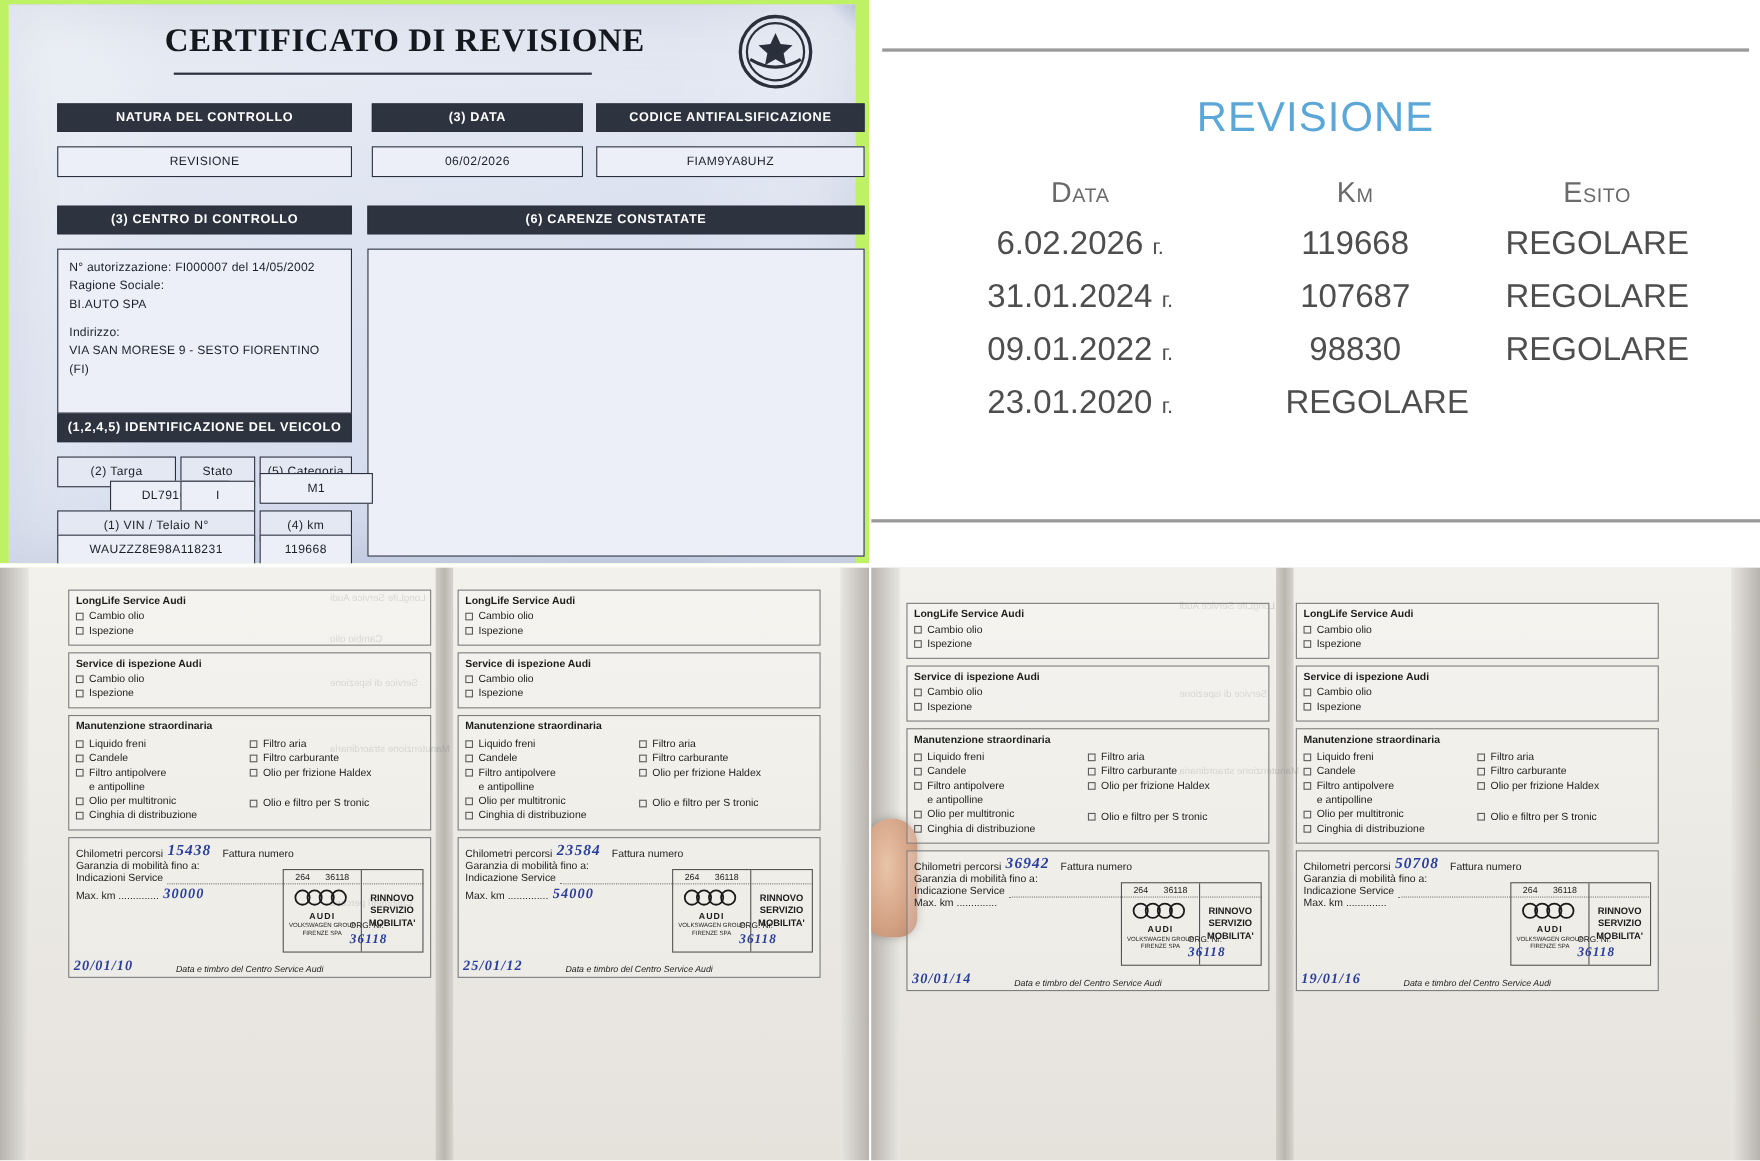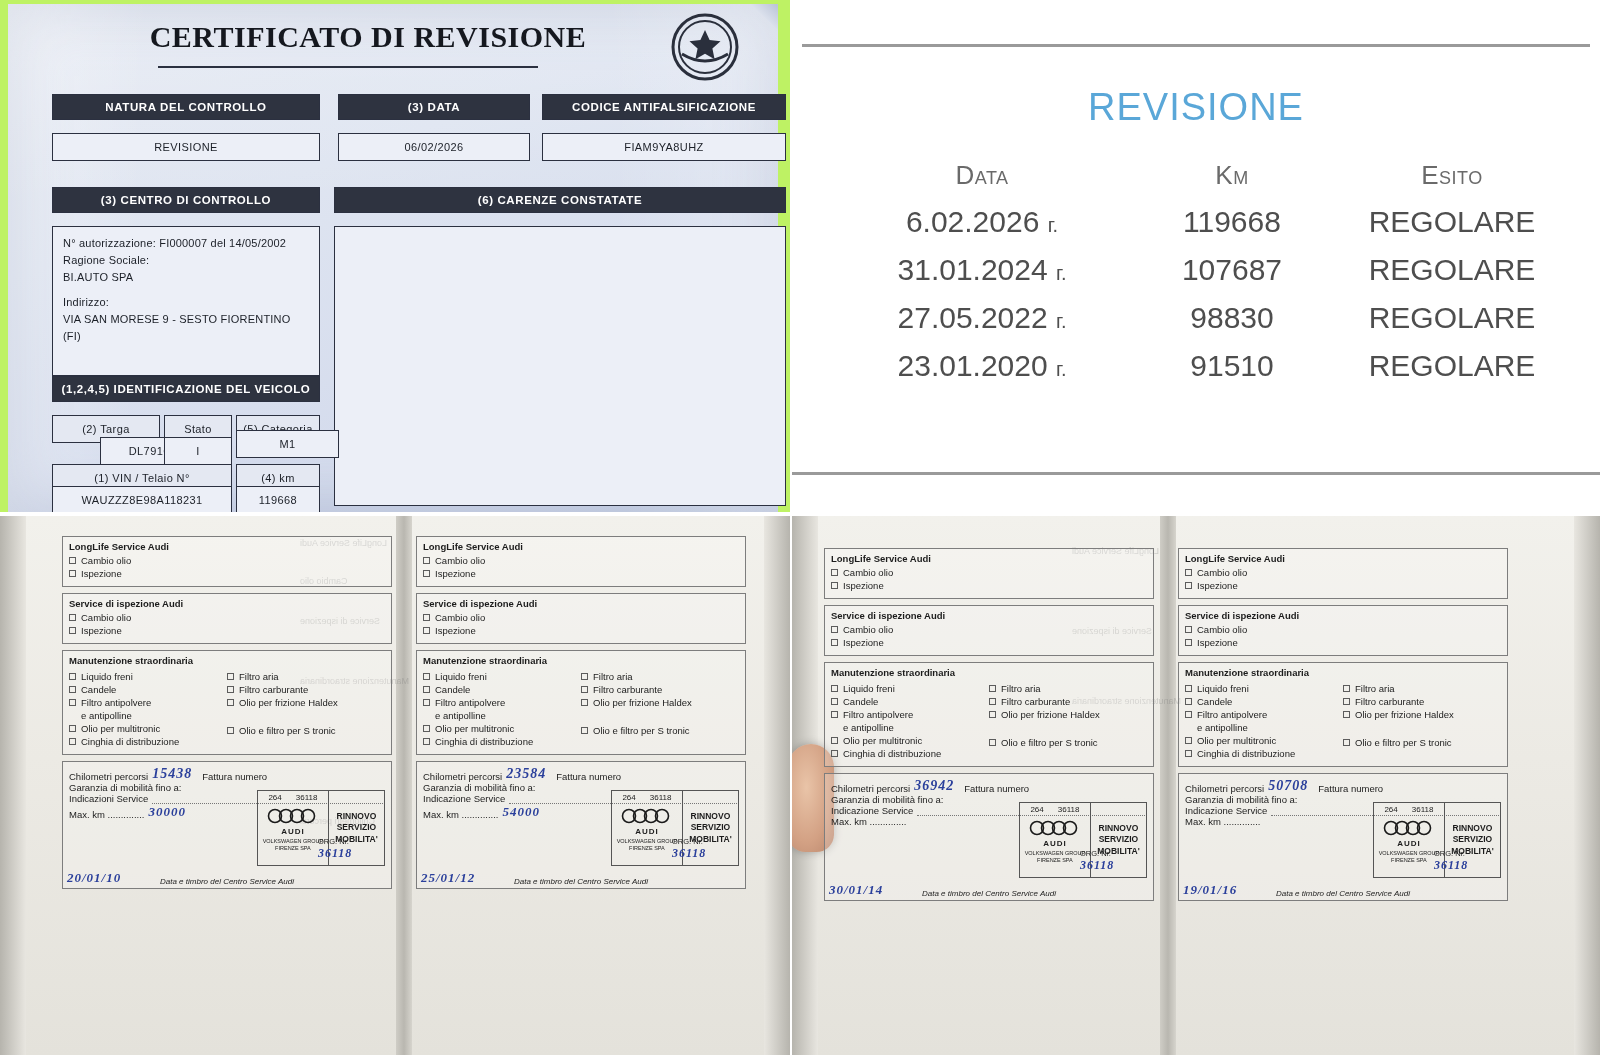--- a/index.html
+++ b/index.html
@@ -238,27 +238,26 @@
           <div class="col-data"><span>6.02.2026</span> <span class="suffix">г.</span></div>
           <div class="col-km">119668</div>
           <div class="col-esito">REGOLARE</div>
         </div>
         <div class="rev-row">
           <div class="col-data"><span>31.01.2024</span> <span class="suffix">г.</span></div>
           <div class="col-km">107687</div>
           <div class="col-esito">REGOLARE</div>
         </div>
         <div class="rev-row">
-          <div class="col-data"><span>27.05.2022</span> <span class="suffix">г.</span></div>
+          <div class="col-data"><span>09.01.2022</span> <span class="suffix">г.</span></div>
           <div class="col-km">98830</div>
           <div class="col-esito">REGOLARE</div>
         </div>
         <div class="rev-row">
           <div class="col-data"><span>23.01.2020</span> <span class="suffix">г.</span></div>
-          <div class="col-km">91510</div>
           <div class="col-esito">REGOLARE</div>
         </div>
       </div>
 
       <div class="rev-rule-bottom"></div>
     </div>
   </div>
 
   <div class="q q-bl">
     <div class="book">

